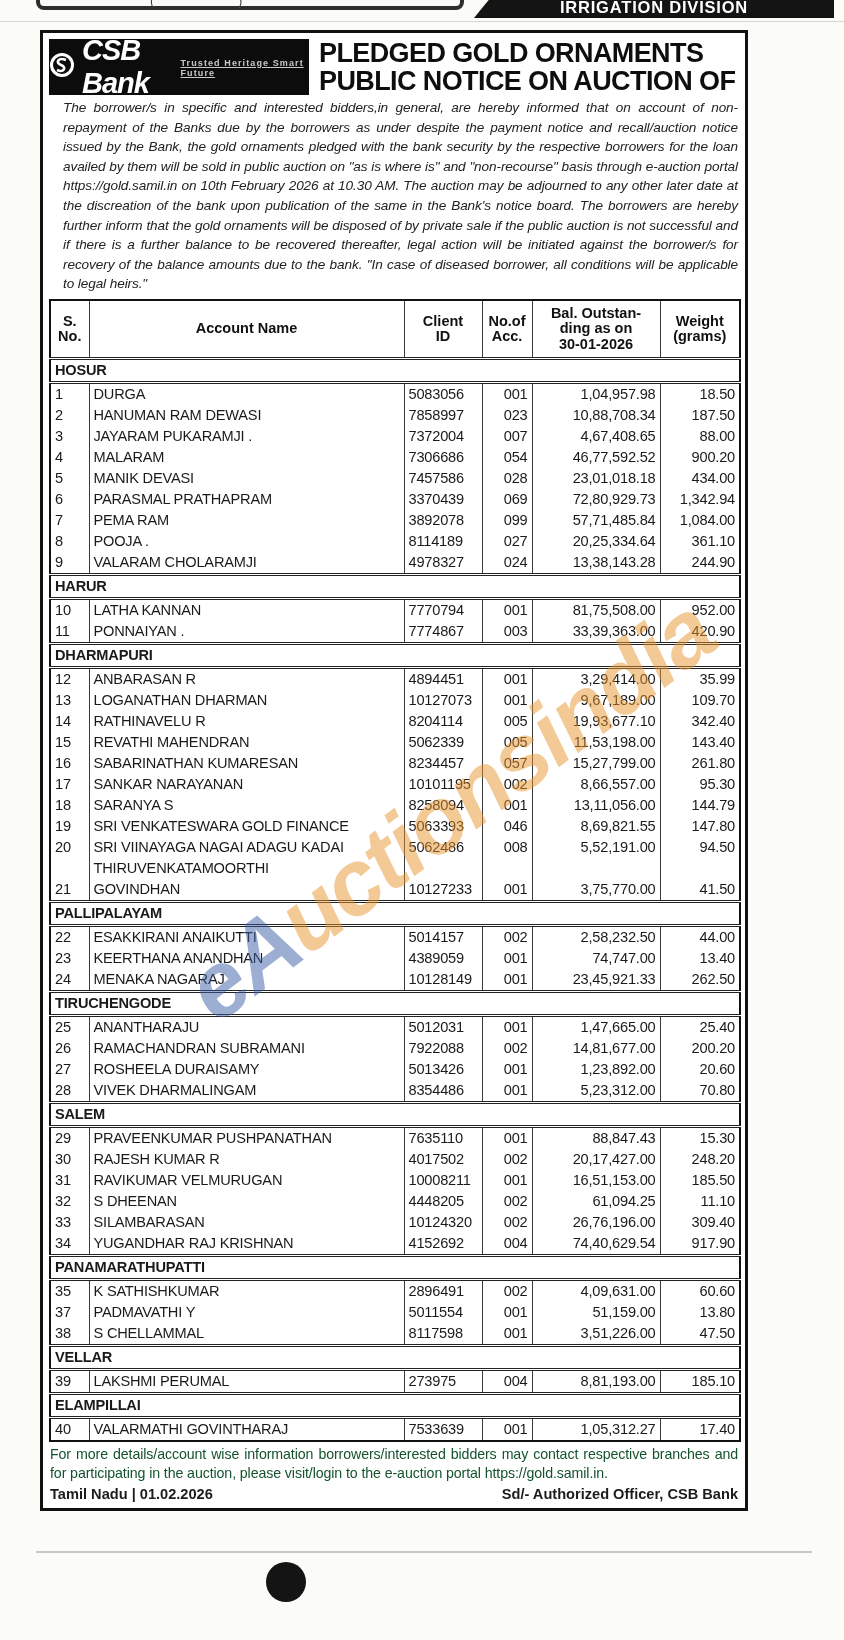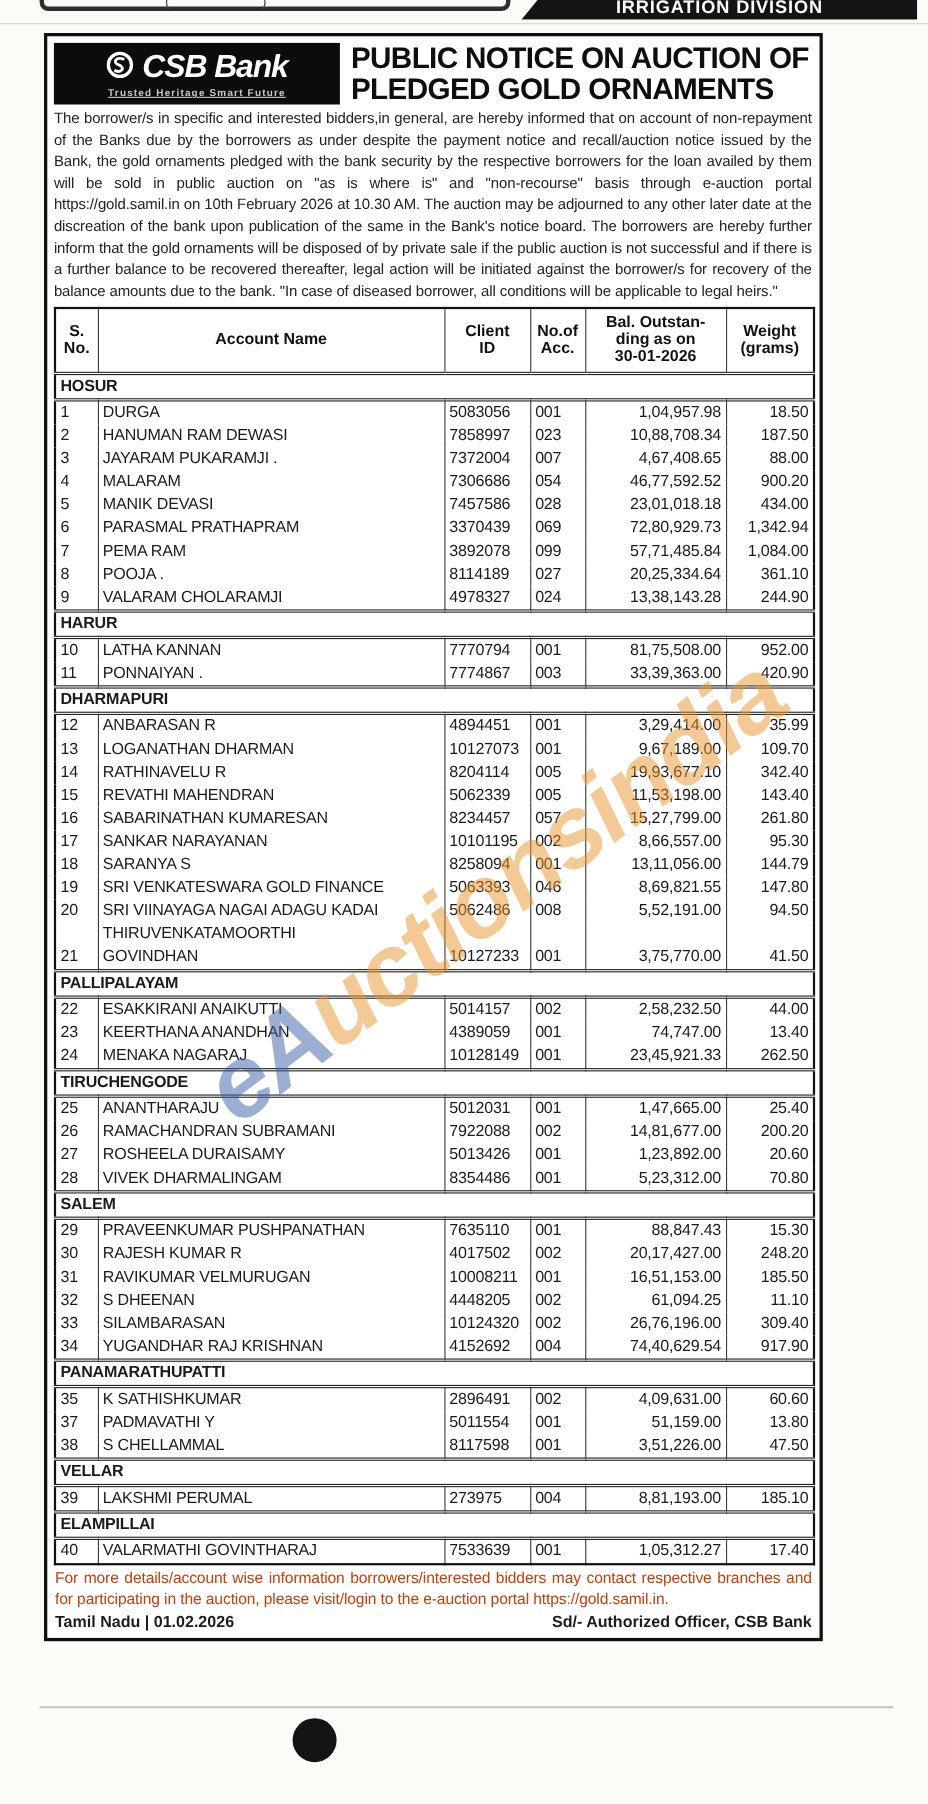--- a/index.html
+++ b/index.html
@@ -31,63 +31,63 @@
   .strip-rule { position:absolute; left:0; top:21px; width:844px; height:1px; background:#d8d8d2; }
 
   
   .notice {
     position:absolute; left:40px; top:30px; width:708px;
     border:3px solid #111; background:#fff; padding:5px 6px 4px 6px;
   }
   .notice-header { display:flex; gap:10px; height:56px; margin:1px 0 3px 0; }
   .logo-box {
     width:260px; background:#0c0c0c; color:#fff; flex:none;
-    display:flex; flex-direction:column; align-items:center; justify-content:center;
+    display:flex; flex-direction:row; align-items:center; justify-content:center;
   }
   .logo-row { display:flex; align-items:center; gap:7px; }
   .logo-name { font-size:29px; font-weight:bold; letter-spacing:-1px; font-style:italic; }
   .logo-tagline { font-size:9px; color:#c9c9c9; letter-spacing:1.1px; margin-top:1px; font-weight:bold;text-decoration:underline; }
   .title-box { flex:1; display:flex; flex-direction:column; justify-content:center; }
   .title-line { font-size:27px; font-weight:bold; line-height:28px; letter-spacing:-0.6px; white-space:nowrap; color:#0e0e0e; }
 
   .notice-body {
     font-size:13.6px; line-height:19.6px; text-align:justify; color:#222;
-    margin:0 1px 5px 0; letter-spacing:-0.1px;
+    margin:0 1px 5px 14px; letter-spacing:-0.1px;font-style:italic;
   }
 
   
   table.auction {
     width:100%; border-collapse:collapse; border:2px solid #111; table-layout:fixed;
   }
   table.auction th {
     font-size:14.5px; line-height:15.5px; font-weight:bold; color:#111;
     padding:5px 2px; text-align:center; vertical-align:middle;
     border-bottom:3px double #222; white-space:pre-line;
   }
   table.auction th + th, table.auction td + td { border-left:1px solid #3a3a3a; }
   table.auction td {
     font-size:14.6px; line-height:21px; color:#1a1a1a;
     padding:0 4px; vertical-align:bottom; white-space:pre-line;
     letter-spacing:-0.2px; overflow:hidden;
   }
   td.c0 { text-align:left; padding-left:3px; }
   td.c1 { text-align:left; padding-left:6px; letter-spacing:-0.3px; }
   td.c2 { text-align:left; padding-right:12px; }
-  td.c3 { text-align:left;margin-left:30px; }
+  td.c3 { text-align:right;margin-left:30px; }
   td.c4 { text-align:right; padding-right:10px; }
   td.c5 { text-align:right; padding-right:7px; }
   td.section-td {
     border-top:3px double #222; border-bottom:3px double #222;
     text-align:left; font-weight:bold; font-size:14.6px; line-height:18px;
     padding:2px; letter-spacing:0.6px; vertical-align:middle;
   }
 
   
   .notice-footer { margin:3px 1px 0 1px; }
-  .footer-text { font-size:14.2px; line-height:19px; text-align:justify; color:#c2410c; letter-spacing:-0.1px; }
+  .footer-text { font-size:14.2px; line-height:19px; text-align:justify; color:#14532d; letter-spacing:-0.1px; }
   .footer-last { display:flex; justify-content:space-between; font-weight:bold; font-size:14.6px; line-height:20px; margin-top:1px;align-items:center; }
 
   
   .watermark {
     position:absolute; left:450px; top:810px; width:0; height:0;
     pointer-events:none; z-index:5;
   }
   .watermark-inner {
     position:absolute; transform:translate(-50%,-50%) rotate(-37deg);
     font-size:92px; font-weight:bold; font-style:italic; white-space:nowrap;
@@ -120,22 +120,22 @@
             <svg width="26" height="26" viewBox="0 0 26 26">
               <circle cx="13" cy="13" r="10.5" fill="none" stroke="#ffffff" stroke-width="3"></circle>
               <path d="M17 8 C9 5 6 11 12 13 C18 15 15 21 8 18" fill="none" stroke="#ffffff" stroke-width="2.6"></path>
             </svg>
           </span>
           <span class="logo-name">CSB Bank</span>
         </div>
         <div class="logo-tagline">Trusted Heritage Smart Future</div>
       </div>
       <div class="title-box">
+        <div class="title-line">PLEDGED GOLD ORNAMENTS</div>
         <div class="title-line">PUBLIC NOTICE ON AUCTION OF</div>
-        <div class="title-line">PLEDGED GOLD ORNAMENTS</div>
       </div>
     </div>
 
     <div class="notice-body">The borrower/s in specific and interested bidders,in general, are hereby informed that on account of non-repayment of the Banks due by the borrowers as under despite the payment notice and recall/auction notice issued by the Bank, the gold ornaments pledged with the bank security by the respective borrowers for the loan availed by them will be sold in public auction on "as is where is" and "non-recourse" basis through e-auction portal https://gold.samil.in on 10th February 2026 at 10.30 AM. The auction may be adjourned to any other later date at the discreation of the bank upon publication of the same in the Bank's notice board. The borrowers are hereby further inform that the gold ornaments will be disposed of by private sale if the public auction is not successful and if there is a further balance to be recovered thereafter, legal action will be initiated against the borrower/s for recovery of the balance amounts due to the bank. "In case of diseased borrower, all conditions will be applicable to legal heirs."</div>
 
     <table class="auction">
       <colgroup>
         <col style="width:39px">
           <col style="width:315px">
           <col style="width:78px">

